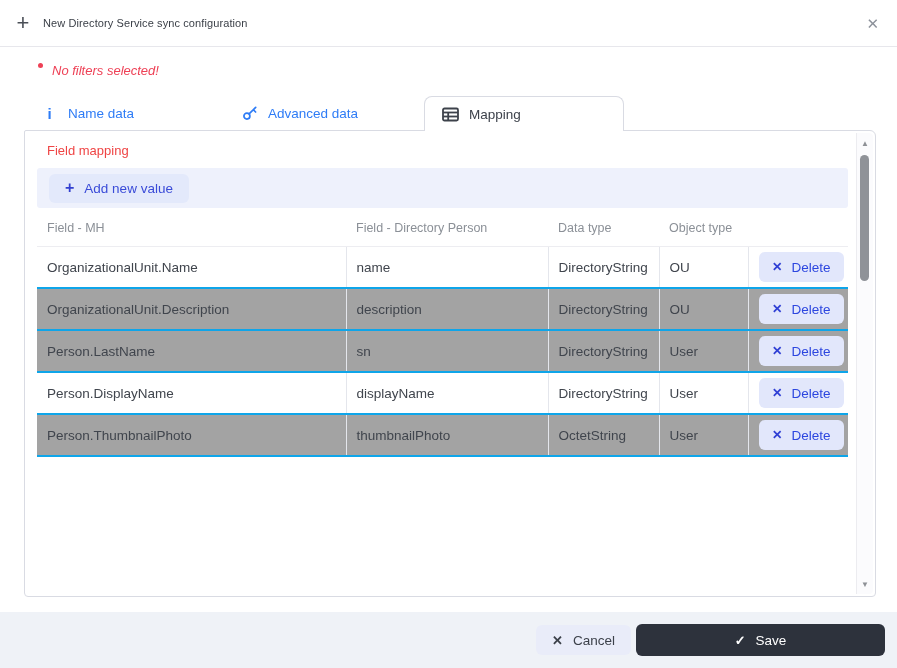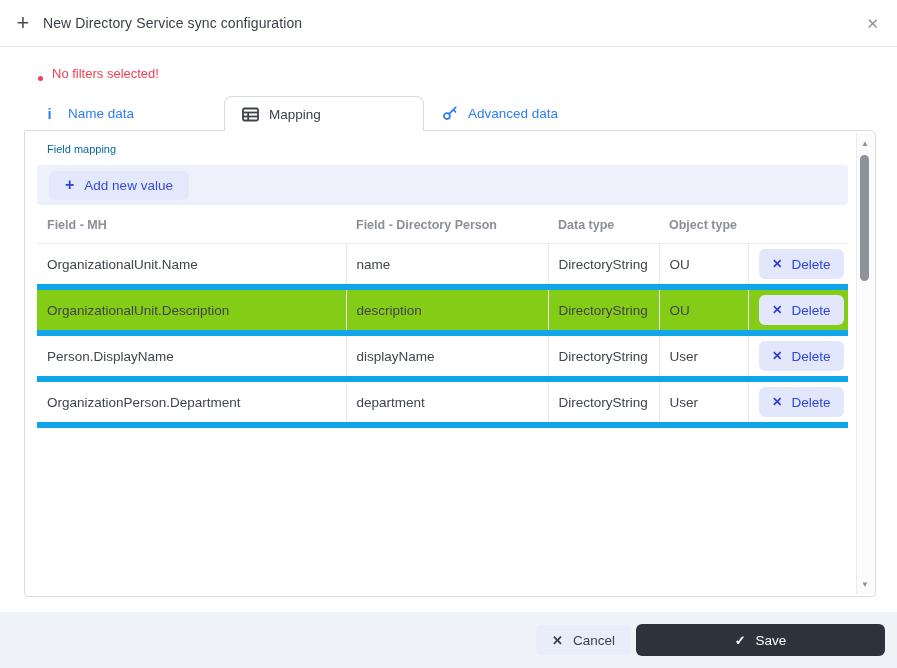--- a/index.html
+++ b/index.html
@@ -15,29 +15,29 @@
     position:absolute;top:0;left:0;width:897px;height:47px;
     display:flex;align-items:center;
     border-bottom:1px solid #e7e7ec;background:#fff;box-sizing:border-box;
     padding:0 18px 0 12px;
   }
   .titlebar .plus{
     font-size:22px;font-weight:400;color:#4a4f57;line-height:1;
     width:22px;text-align:center;
   }
   .titlebar .title{
-    margin-left:9px;font-size:14px;color:#3a3f47;letter-spacing:.1px;
+    margin-left:9px;font-size:11px;color:#3a3f47;letter-spacing:.1px;
   }
   .titlebar .close{
     margin-left:auto;font-size:15px;color:#8d929b;cursor:pointer;line-height:1;
   }
   
   .error-row{
     position:absolute;top:63px;left:38px;height:18px;
-    display:flex;align-items:flex-end;gap:9px;
+    display:flex;align-items:flex-start;gap:9px;font-style:italic;
   }
   .error-row .bullet{
     width:5px;height:5px;border-radius:50%;background:#ee4156;flex:none;
   }
   .error-row .etext{font-size:13px;color:#ee4156;}
   
   .tabbar{
     position:absolute;top:96px;left:24px;width:800px;height:35px;
     display:flex;z-index:3;
   }
@@ -52,21 +52,21 @@
     border-radius:8px 8px 0 0;
   }
   .tab .tab-ic{display:inline-flex;align-items:center;justify-content:center;width:17px;flex:none;}
   .info-i{font-weight:700;font-size:15px;font-style:normal;color:#2e7cf6;}
   
   .panel{
     position:absolute;top:130px;left:24px;width:852px;height:467px;
     box-sizing:border-box;border:1px solid #d9dbe3;border-radius:2px 6px 4px 4px;
     background:#fff;overflow:hidden;z-index:2;
   }
-  .section-title{margin:12px 0 0 22px;font-size:11px;color:#0369a1;}
+  .section-title{margin:12px 0 0 22px;font-size:13px;color:#ef4444;}
   .toolbar{
     margin:10px 0 0 12px;width:811px;height:40px;box-sizing:border-box;
     background:#eef1fc;border-radius:3px;
     display:flex;align-items:center;padding-left:12px;
   }
   .add-btn{
     display:inline-flex;align-items:center;gap:10px;height:29px;
     padding:0 16px;background:#e3e9fb;border:none;border-radius:6px;
     color:#3a4bd8;font-size:13.5px;font-family:inherit;cursor:pointer;
   }
@@ -75,29 +75,29 @@
   table.map{
     margin-left:12px;margin-top:6px;width:811px;table-layout:fixed;
     border-collapse:collapse;
   }
   table.map col.c1{width:309px}
   table.map col.c2{width:202px}
   table.map col.c3{width:111px}
   table.map col.c4{width:89px}
   table.map col.c5{width:100px}
   table.map th{
-    height:28px;font-size:12.5px;font-weight:700;color:#8b9097;
+    height:28px;font-size:12.5px;font-weight:400;color:#8b9097;
     text-align:left;padding:0 0 4px 10px;border-bottom:1px solid #ededf1;
   }
   table.map td{
     height:40px;font-size:13.5px;color:#40454d;
-    padding:0 4px 0 10px;border-bottom:6px solid #0ea5e9;
+    padding:0 4px 0 10px;border-bottom:2px solid #0ea5e9;
     background:#fff;overflow:hidden;white-space:nowrap;
   }
-  table.map tr.alt td{background:#84cc16;}
+  table.map tr.alt td{background:#a3a3a3;}
   table.map td + td{border-left:1px solid #e4e6ec;}
   td.del-cell{text-align:center;padding:0;}
   .del-btn{
     display:inline-flex;align-items:center;gap:9px;height:30px;
     padding:0 13px;background:#e2e7fb;border:none;border-radius:6px;
     color:#2c46df;font-size:13.5px;font-family:inherit;cursor:pointer;
   }
   .del-btn .xico{font-weight:700;font-size:12.5px;color:#2f3fd4;line-height:1;}
   
   .vscroll{
@@ -146,40 +146,40 @@
 
 <div class="error-row">
   <span class="bullet"></span>
   <span class="etext">No filters selected!</span>
 </div>
 
 <div class="tabbar">
   <div class="tab">
     <span class="tab-ic info-i">i</span>
     <span>Name data</span>
+  </div>
+  <div class="tab">
+    <span class="tab-ic">
+      <svg width="16" height="16" viewBox="0 0 16 16">
+          <circle cx="4.9" cy="11.1" r="3" fill="none" stroke="#2e7cf6" stroke-width="1.7"></circle>
+          <path d="M7.1 8.9 13.7 2.3 M11.3 4.7l2.3 2.3" fill="none" stroke="#2e7cf6" stroke-width="1.7" stroke-linecap="round"></path>
+        </svg>
+    </span>
+    <span>Advanced data</span>
   </div>
   <div class="tab active">
     <span class="tab-ic">
       <svg width="17" height="15" viewBox="0 0 17 15">
           <rect x="1" y="1.5" width="15" height="12" rx="1.5" fill="none" stroke="#3d424b" stroke-width="1.8"></rect>
           <line x1="1" y1="5.5" x2="16" y2="5.5" stroke="#3d424b" stroke-width="1.8"></line>
           <line x1="1" y1="9.5" x2="16" y2="9.5" stroke="#3d424b" stroke-width="1.8"></line>
           <line x1="6.2" y1="5.5" x2="6.2" y2="13.5" stroke="#3d424b" stroke-width="1.8"></line>
         </svg>
     </span>
     <span>Mapping</span>
-  </div>
-  <div class="tab">
-    <span class="tab-ic">
-      <svg width="16" height="16" viewBox="0 0 16 16">
-          <circle cx="4.9" cy="11.1" r="3" fill="none" stroke="#2e7cf6" stroke-width="1.7"></circle>
-          <path d="M7.1 8.9 13.7 2.3 M11.3 4.7l2.3 2.3" fill="none" stroke="#2e7cf6" stroke-width="1.7" stroke-linecap="round"></path>
-        </svg>
-    </span>
-    <span>Advanced data</span>
   </div>
 </div>
 
 <div class="panel">
   <div class="section-title">Field mapping</div>
 
   <div class="toolbar">
     <button class="add-btn">
       <span class="plus2">+</span>
       <span>Add new value</span>
@@ -221,36 +221,48 @@
     <td>description</td>
     <td>DirectoryString</td>
     <td>OU</td>
     <td class="del-cell">
       <button class="del-btn">
         <span class="xico">✕</span>
         <span>Delete</span>
       </button>
     </td>
   </tr>
+        <tr class="alt">
+    <td>Person.LastName</td>
+    <td>sn</td>
+    <td>DirectoryString</td>
+    <td>User</td>
+    <td class="del-cell">
+      <button class="del-btn">
+        <span class="xico">✕</span>
+        <span>Delete</span>
+      </button>
+    </td>
+  </tr>
         <tr>
     <td>Person.DisplayName</td>
     <td>displayName</td>
     <td>DirectoryString</td>
     <td>User</td>
     <td class="del-cell">
       <button class="del-btn">
         <span class="xico">✕</span>
         <span>Delete</span>
       </button>
     </td>
   </tr>
-        <tr>
-    <td>OrganizationPerson.Department</td>
-    <td>department</td>
-    <td>DirectoryString</td>
+        <tr class="alt">
+    <td>Person.ThumbnailPhoto</td>
+    <td>thumbnailPhoto</td>
+    <td>OctetString</td>
     <td>User</td>
     <td class="del-cell">
       <button class="del-btn">
         <span class="xico">✕</span>
         <span>Delete</span>
       </button>
     </td>
   </tr>
       </tbody>
   </table>

